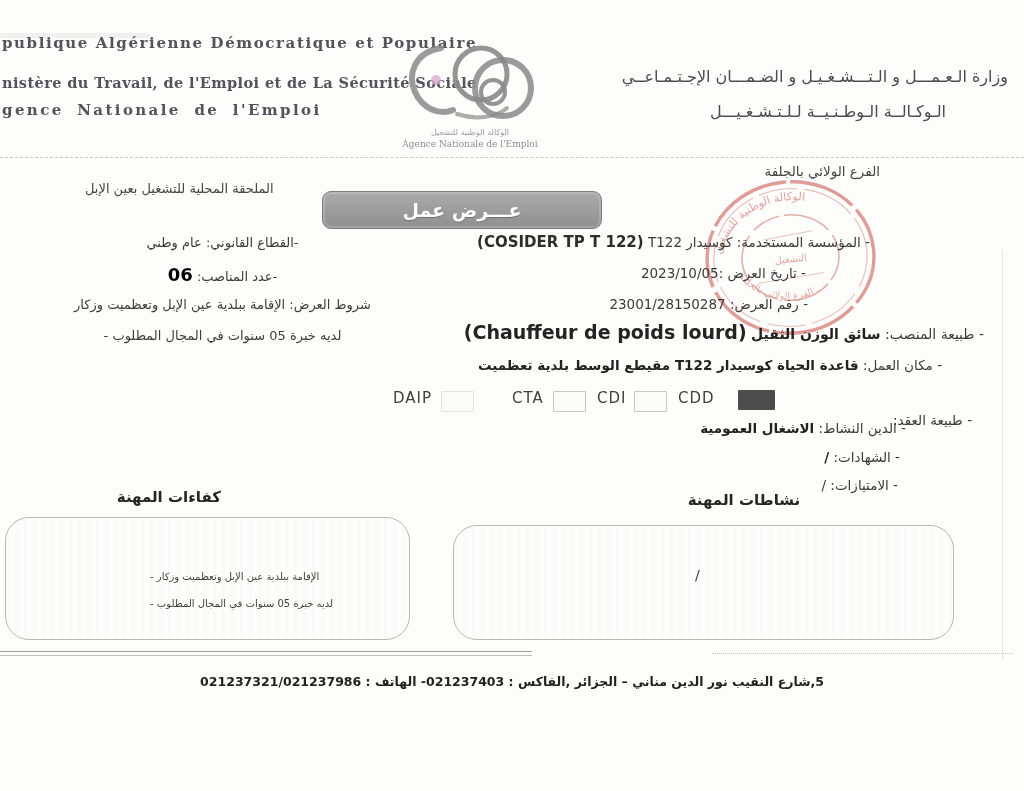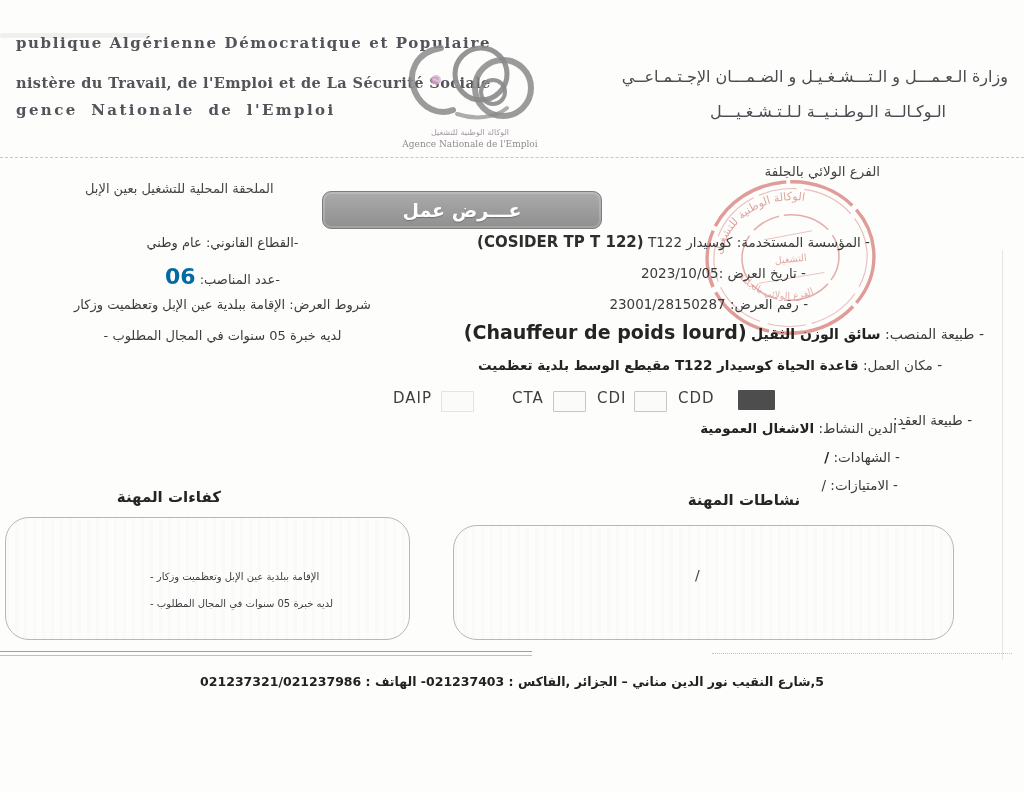--- a/index.html
+++ b/index.html
@@ -3,21 +3,21 @@
 <meta charset="utf-8">
 <style>
   html,body{margin:0;padding:0;background:#e8e8e8;}
   .page{
     position:relative;width:1024px;height:791px;margin:0 auto;
     background:#fdfdfc;overflow:hidden;
     font-family:"DejaVu Sans",sans-serif;color:#3c3c3c;
   }
   .abs{position:absolute;}
   
-  .fr-line{font-family:"DejaVu Serif","Liberation Serif",serif;font-weight:bold;color:#53535a;white-space:nowrap;margin-left:14px;}
+  .fr-line{font-family:"DejaVu Serif","Liberation Serif",serif;font-weight:bold;color:#53535a;white-space:nowrap;}
   .fr1{left:2px;top:34px;font-size:15px;letter-spacing:1.6px;}
   .fr2{left:2px;top:74px;font-size:14.5px;letter-spacing:.4px;}
   .fr3{left:2px;top:101px;font-size:15px;letter-spacing:2.4px;word-spacing:6px;}
   .ar-head{right:16px;text-align:right;font-size:16px;color:#4a4a50;white-space:nowrap;}
   .ar1{top:32px;}
   .ar2{top:67px;}
   .ar3{top:102px;right:78px;}
   .logo-cap-ar{left:395px;top:128px;width:150px;text-align:center;font-size:8px;color:#a79aa5;}
   .logo-cap-fr{left:393px;top:139px;width:154px;text-align:center;font-size:9px;color:#8f8a8f;font-family:"DejaVu Serif",serif;}
   .smudge{left:0;top:33px;width:150px;height:5px;background:#ececec;border-radius:3px;opacity:.8;}
@@ -52,21 +52,21 @@
   .r-adv{top:477px;right:126px;}
   
   .cb-label{font-size:15px;color:#3f3f3f;letter-spacing:1px;top:389px;}
   .cb-box{top:391px;width:31px;height:19px;border:1.5px solid #c6c6c6;background:#fbfbfa;border-radius:1px;}
   .cb-faint{border-color:#e3e3e0;}
   .cb-filled{width:37px;height:20px;background:#4d4d4d;border:none;top:390px;}
   
   .l-col{left:0;width:445px;text-align:center;font-size:13px;color:#3c3c3c;white-space:nowrap;}
   .l-legal{top:235px;direction:rtl;}
   .l-count{top:264px;direction:rtl;}
-  .l-count .num{font-size:22px;font-weight:bold;font-family:"DejaVu Sans",sans-serif;color:#0369a1;}
+  .l-count .num{font-size:18px;font-weight:bold;font-family:"DejaVu Sans",sans-serif;color:#000000;}
   .l-cond{top:297px;direction:rtl;}
   .l-exp{top:328px;direction:ltr;}
   
   .sec-title{font-weight:bold;font-size:15px;color:#252525;text-align:center;}
   .t-comp{left:71px;top:488px;width:150px;text-align:right;}
   .t-act{left:664px;top:491px;width:160px;}
   .round-box{
     border:1.5px solid #b8b8b6;border-radius:24px;background:
     repeating-linear-gradient(90deg,rgba(120,120,160,.025) 0 3px,rgba(255,255,255,0) 3px 9px);
   }

